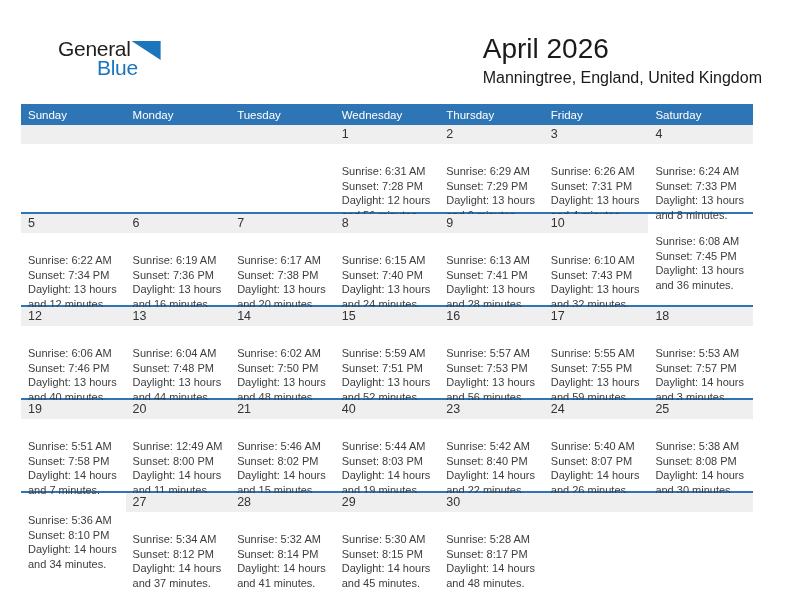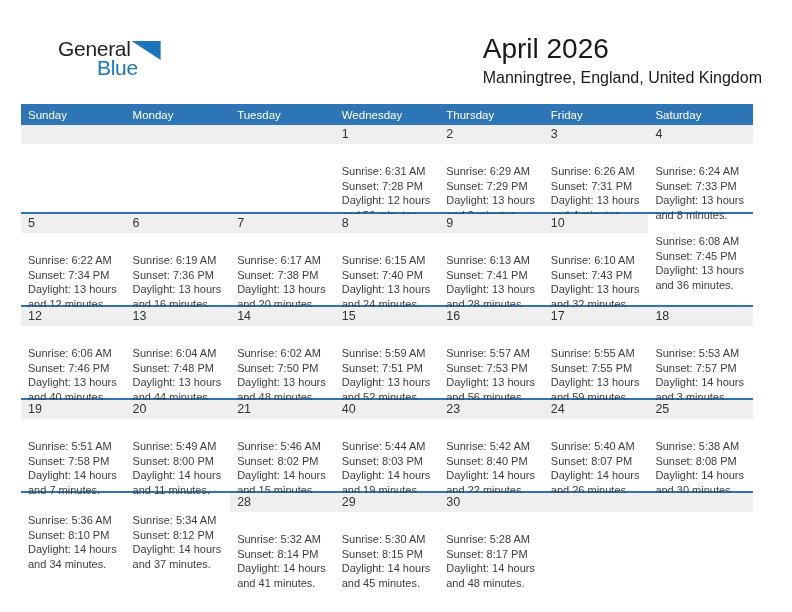--- a/index.html
+++ b/index.html
@@ -250,21 +250,21 @@
             <div class="body">
               <div>Sunrise: 5:51 AM</div>
               <div>Sunset: 7:58 PM</div>
               <div>Daylight: 14 hours</div>
               <div>and 7 minutes.</div>
             </div>
           </div>
           <div class="cell">
             <div class="date">20</div>
             <div class="body">
-              <div>Sunrise: 5:49 AM</div>
+              <div>Sunrise: 12:49 AM</div>
               <div>Sunset: 8:00 PM</div>
               <div>Daylight: 14 hours</div>
               <div>and 11 minutes.</div>
             </div>
           </div>
           <div class="cell">
             <div class="date">21</div>
             <div class="body">
               <div>Sunrise: 5:46 AM</div>
               <div>Sunset: 8:02 PM</div>
@@ -312,20 +312,21 @@
         <div class="week-row">
           <div class="cell">
             <div class="body">
               <div>Sunrise: 5:36 AM</div>
               <div>Sunset: 8:10 PM</div>
               <div>Daylight: 14 hours</div>
               <div>and 34 minutes.</div>
             </div>
           </div>
           <div class="cell">
+            <div class="date">27</div>
             <div class="body">
               <div>Sunrise: 5:34 AM</div>
               <div>Sunset: 8:12 PM</div>
               <div>Daylight: 14 hours</div>
               <div>and 37 minutes.</div>
             </div>
           </div>
           <div class="cell">
             <div class="date">28</div>
             <div class="body">

